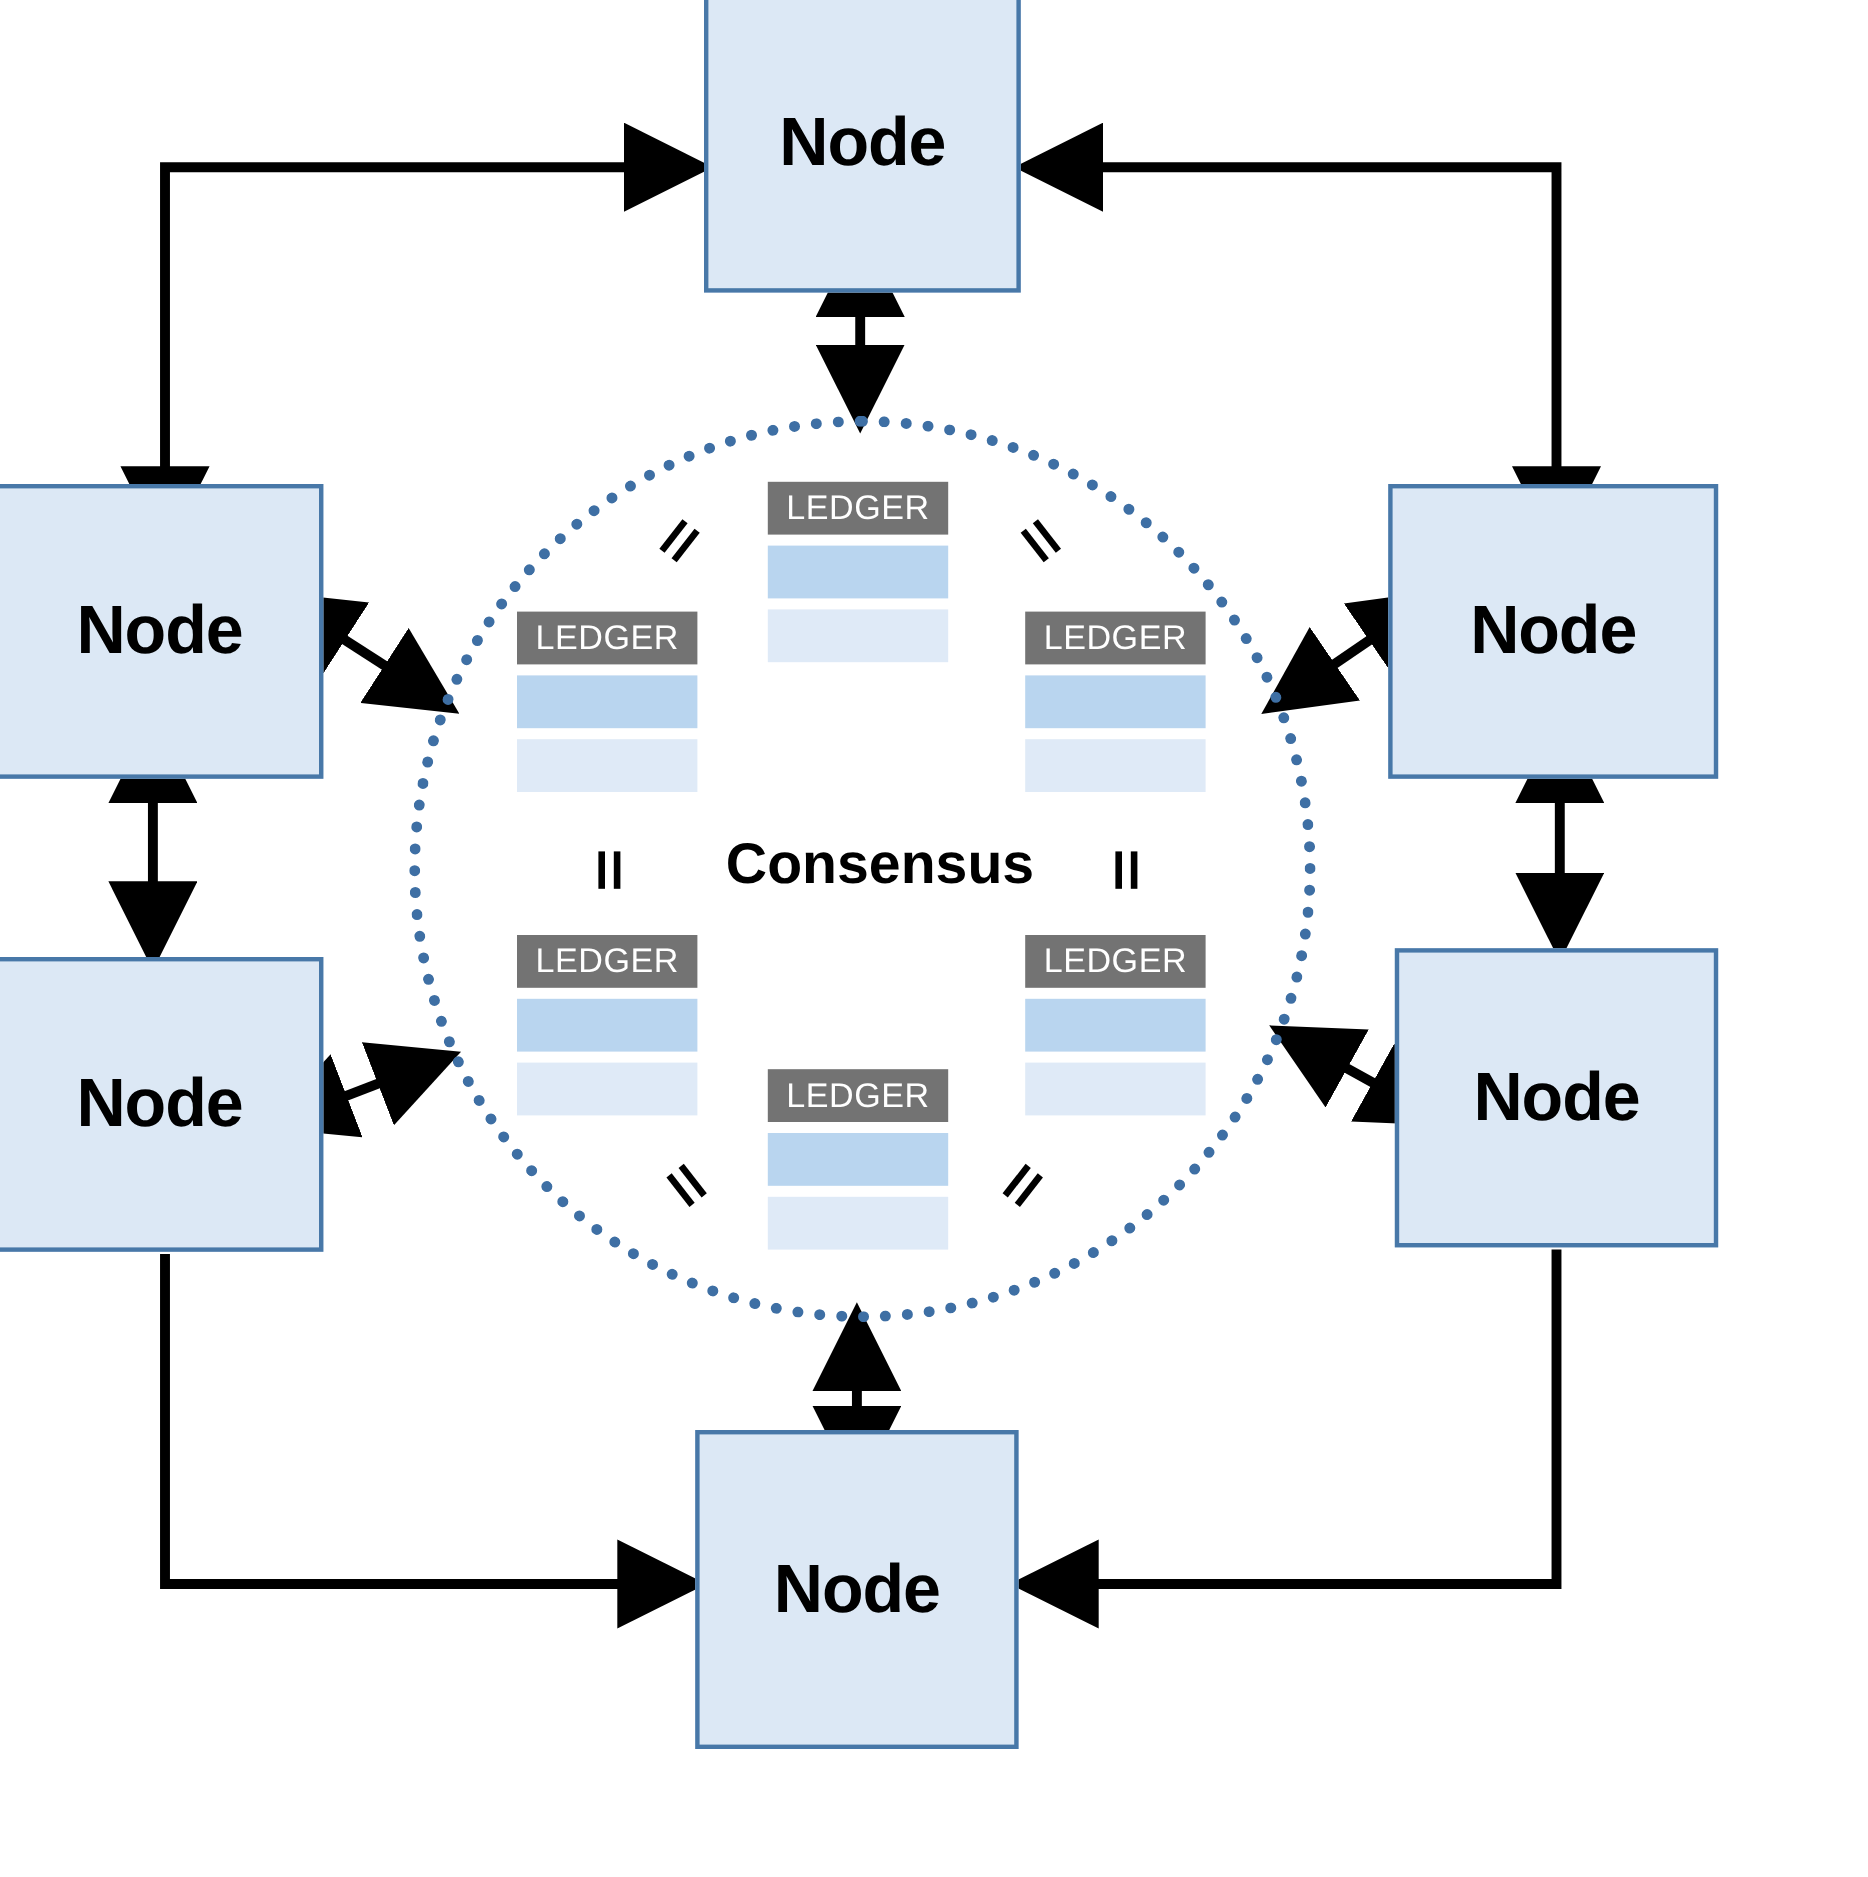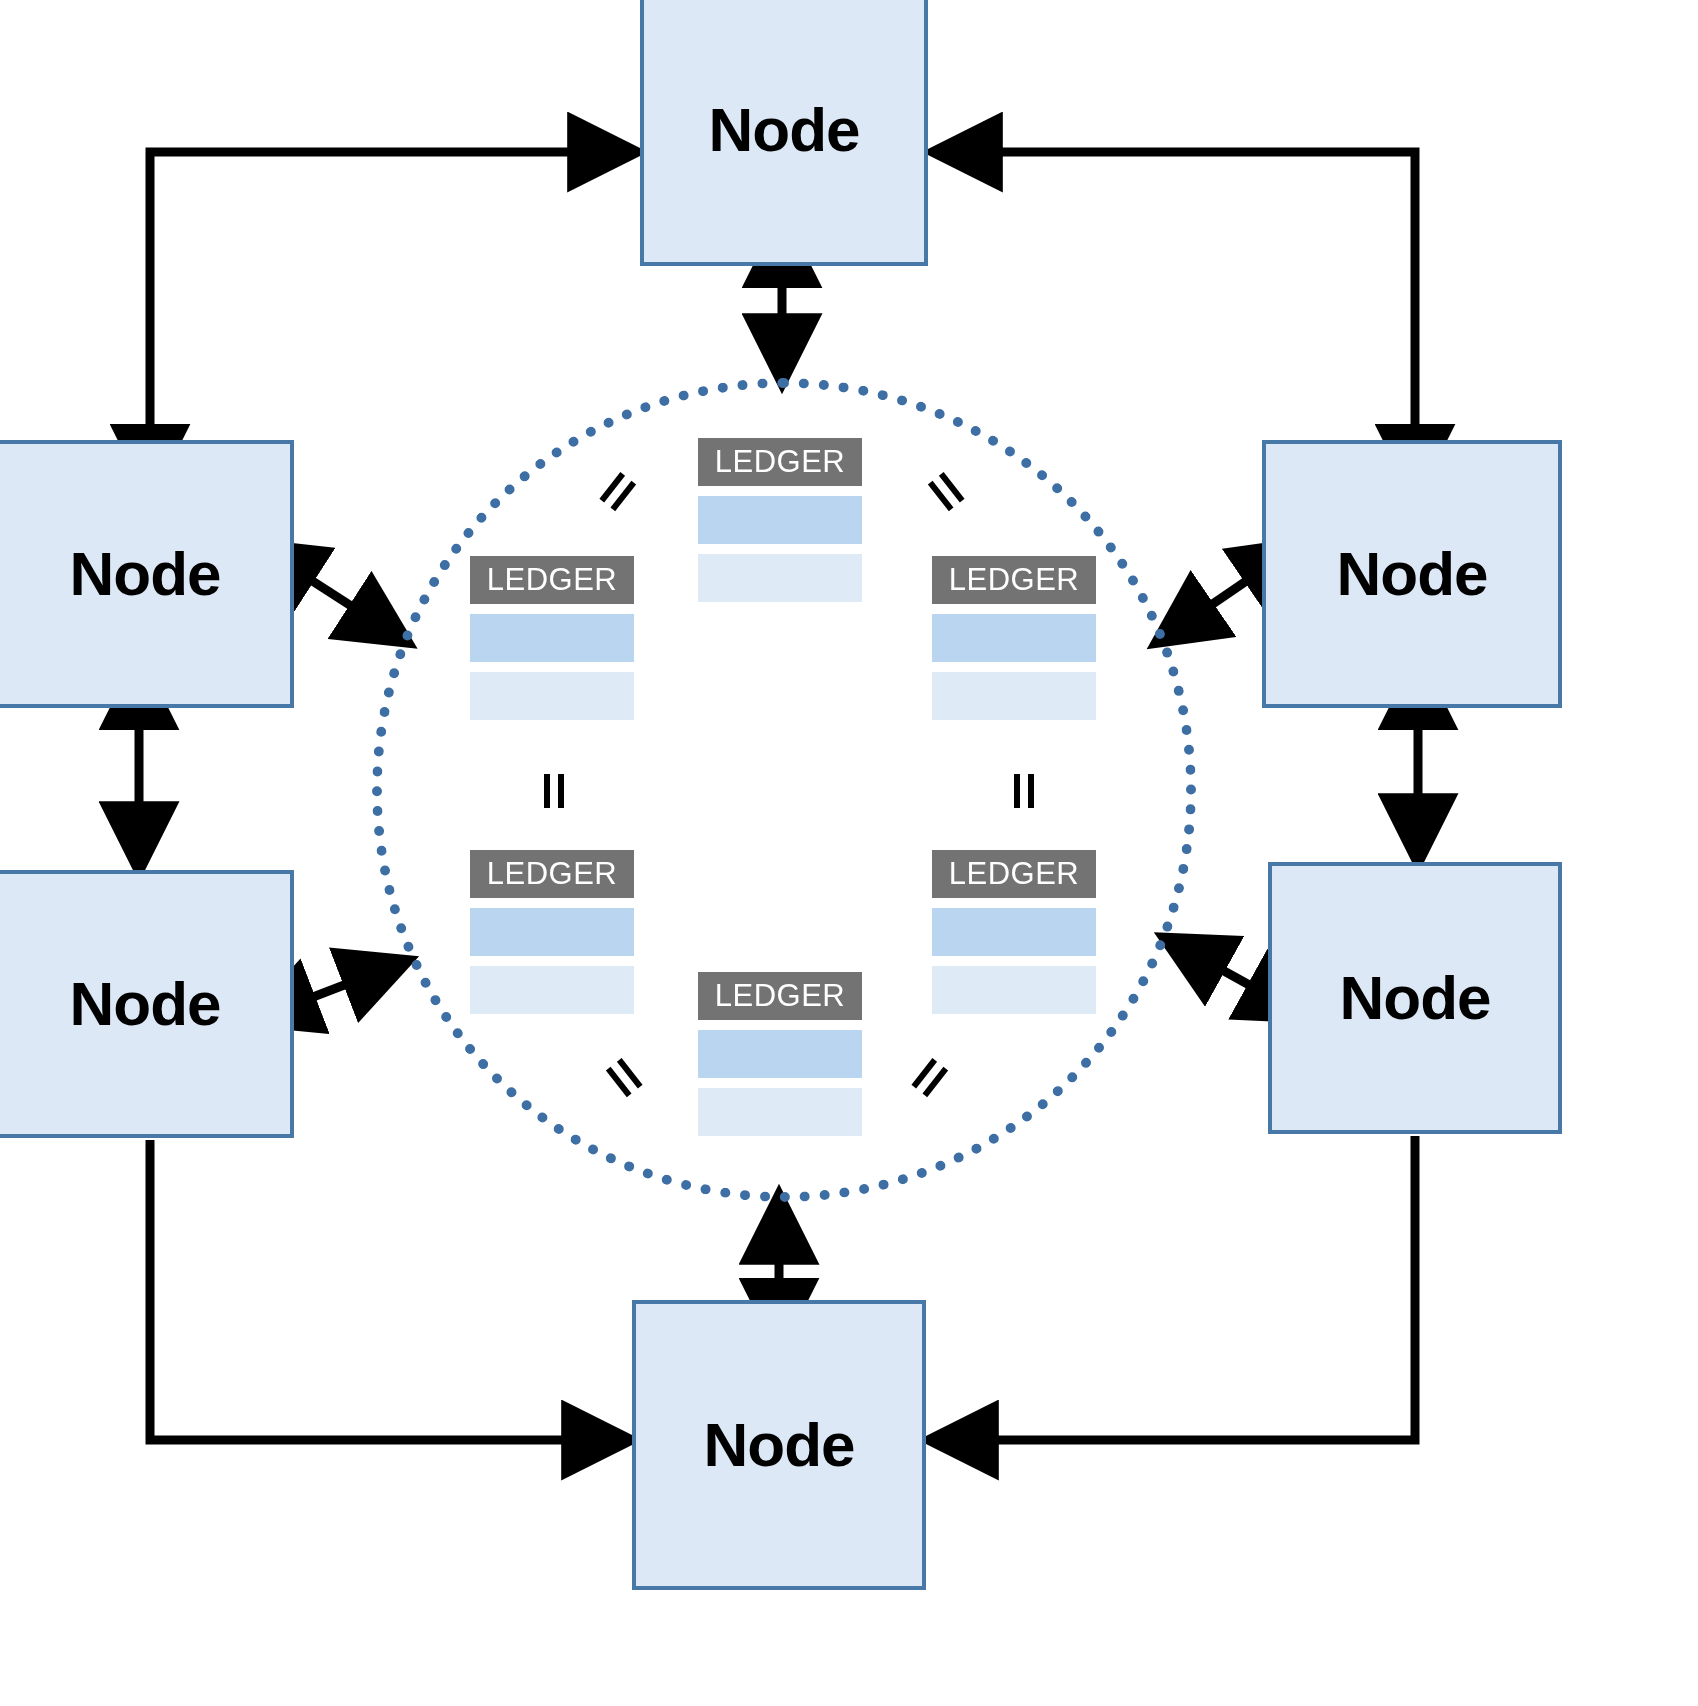--- a/index.html
+++ b/index.html
@@ -281,14 +281,15 @@
     </div>
   <div class="eqmark" id="eq-bl">
       <span></span>
       <span></span>
     </div>
   <div class="eqmark" id="eq-br">
       <span></span>
       <span></span>
     </div>
 
+  <div id="consensus-label">Consensus</div>
 
 </div>
 
 </body></html>

